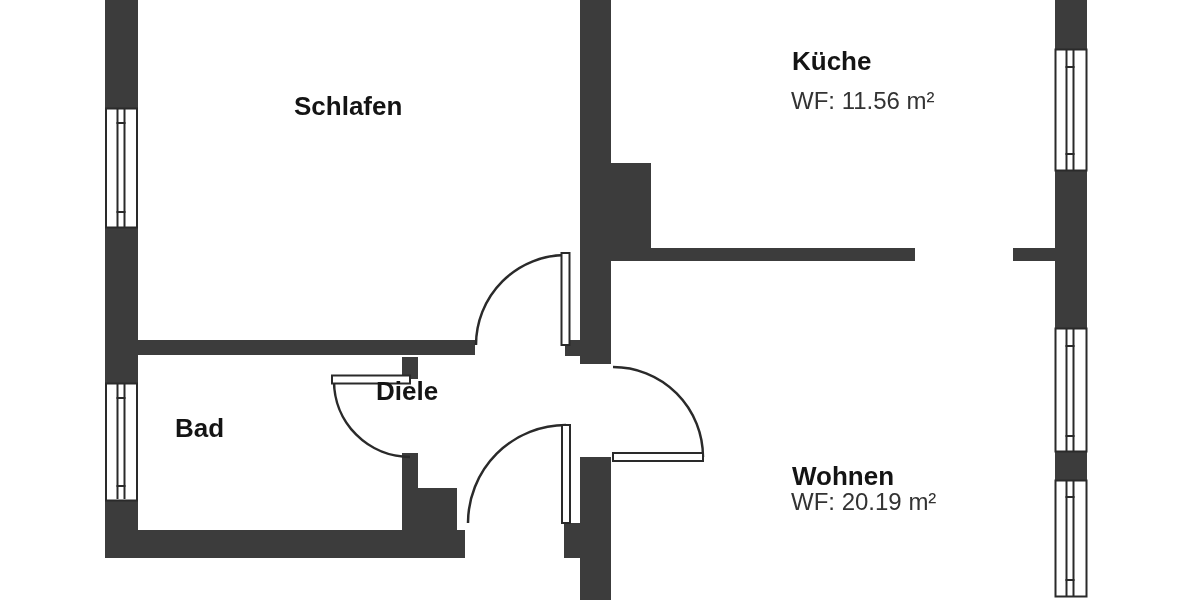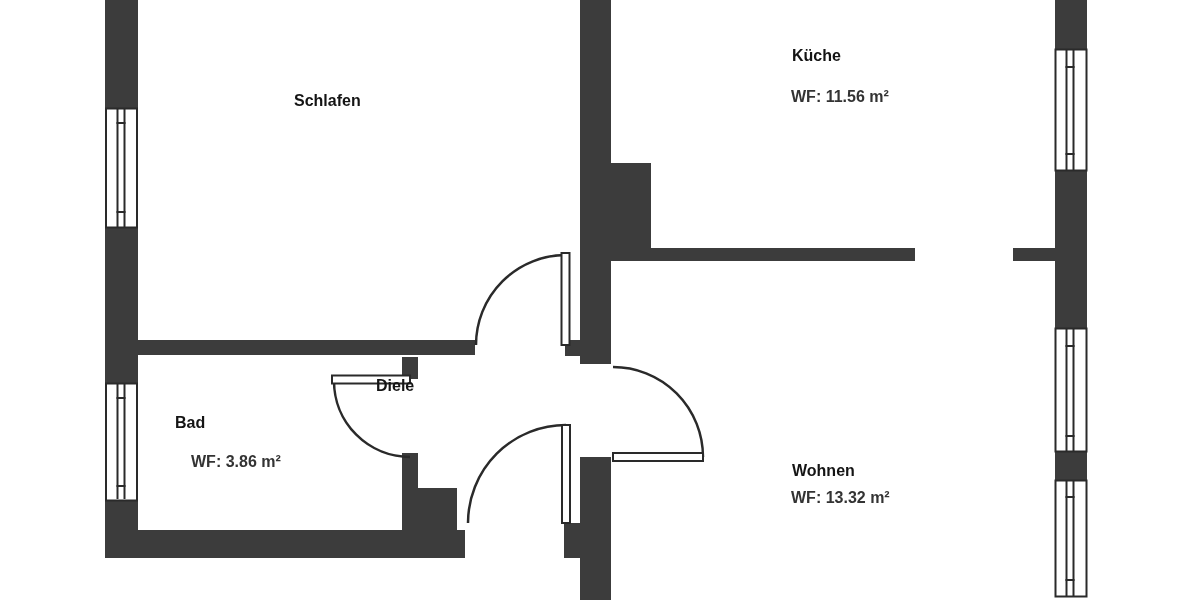--- a/index.html
+++ b/index.html
@@ -11,27 +11,27 @@
     font-family:"Liberation Sans","DejaVu Sans",sans-serif;
   }
   .plan-svg{position:absolute;left:0;top:0;}
   .wall{fill:var(--wall,#3c3c3c);}
   .win-frame{fill:var(--background,#fff);stroke:var(--line,#2a2a2a);stroke-width:2;}
   .win-line{stroke:var(--line,#2a2a2a);stroke-width:2;fill:none;}
   .door-leaf{fill:var(--background,#fff);stroke:var(--line,#2a2a2a);stroke-width:2;}
   .door-arc{fill:none;stroke:var(--line,#2a2a2a);stroke-width:2.5;}
   .room-name{
     position:absolute;
-    font-size:16px;font-weight:700;line-height:1.1;
+    font-size:26px;font-weight:700;line-height:1.1;
     color:var(--room_name_text,#141414);
     white-space:nowrap;
   }
   .room-area{
     position:absolute;
-    font-size:16px;font-weight:700;line-height:1.1;
+    font-size:24px;font-weight:400;line-height:1.1;
     color:var(--area_text,#333);
     white-space:nowrap;
   }
 </style>
 </head>
 <body>
 
 <div class="canvas">
 
   <svg class="plan-svg" width="1200" height="600" viewBox="0 0 1200 600">
@@ -130,20 +130,19 @@
       </g>
     </g>
   </svg>
 
   <div class="room-name" style="left:294px;top:92px">Schlafen</div>
 
   <div class="room-name" style="left:792px;top:47px">Küche</div>
   <div class="room-area" style="left:791px;top:88px">WF: 11.56 m²</div>
 
   <div class="room-name" style="left:175px;top:414px">Bad</div>
-  <div class="room-area" style="left:191px;top:453px">WF: 3.86 m²</div>
 
   <div class="room-name" style="left:376px;top:377px">Diele</div>
 
   <div class="room-name" style="left:792px;top:462px">Wohnen</div>
-  <div class="room-area" style="left:791px;top:489px">WF: 13.32 m²</div>
+  <div class="room-area" style="left:791px;top:489px">WF: 20.19 m²</div>
 
 </div>
 
 </body></html>

